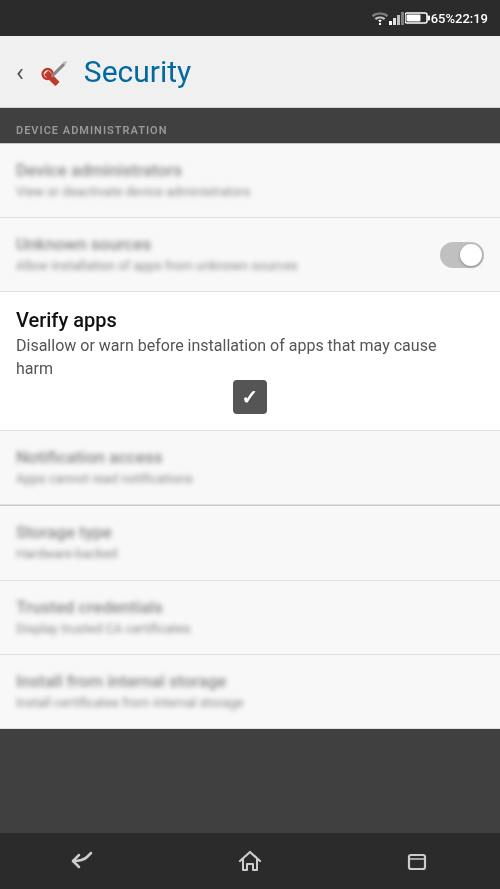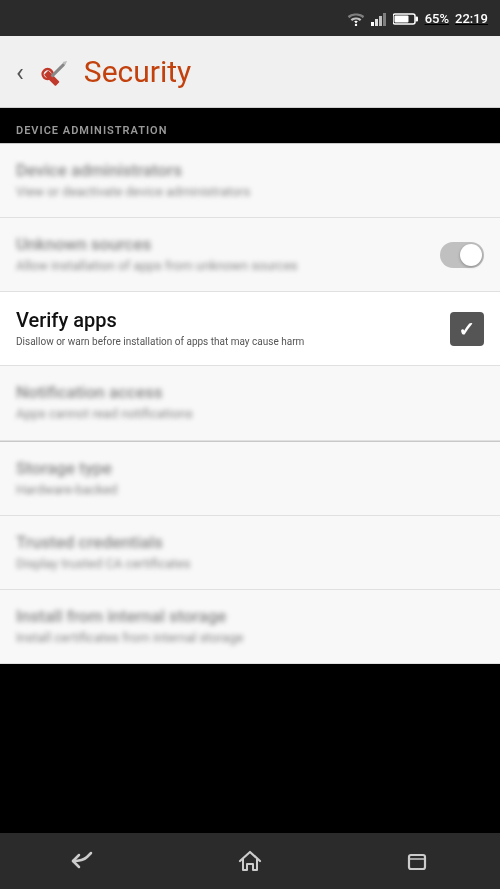--- a/index.html
+++ b/index.html
@@ -29,23 +29,22 @@
       position: absolute;
       left: 12px;
       top: 0;
       height: 36px;
       display: flex;
       align-items: center;
     }
 
     .status-icons {
       display: flex;
-      align-items: flex-end;
-      gap: 6px;
-      text-decoration: underline;
+      align-items: flex-start;
+      gap: 0;
     }
 
     .status-text {
       color: #ffffff;
       font-size: 13px;
       font-weight: 500;
     }
 
     
     .app-bar {
@@ -69,28 +68,28 @@
       width: 36px;
       height: 36px;
       display: flex;
       align-items: center;
       justify-content: center;
     }
 
     .app-bar-title {
       font-size: 30px;
       font-weight: 400;
-      color: #c2410c;
+      color: #0369a1;
     }
 
     
     .content {
       width: 100%;
       height: calc(889px - 36px - 72px - 56px);
-      background: #000000;
+      background: #404040;
       overflow-y: auto;
     }
 
     
     .section-header {
       padding: 16px 16px 6px 16px;
       font-size: 11px;
       font-weight: 600;
       color: #999;
       letter-spacing: 1px;
@@ -173,29 +172,30 @@
 
     .checkbox-check {
       color: white;
       font-size: 20px;
       font-weight: bold;
     }
 
     
     .list-item.active {
       background: #ffffff;
+      flex-direction: column;
     }
 
     .list-item.active .item-title {
       font-size: 20px;
       color: #111;
     }
 
     .list-item.active .item-subtitle {
-      font-size: 10px;
+      font-size: 16px;
       color: #555;
     }
 
     
     .bottom-nav {
       position: absolute;
       bottom: 0;
       width: 100%;
       height: 56px;
       background: #2b2b2b;

